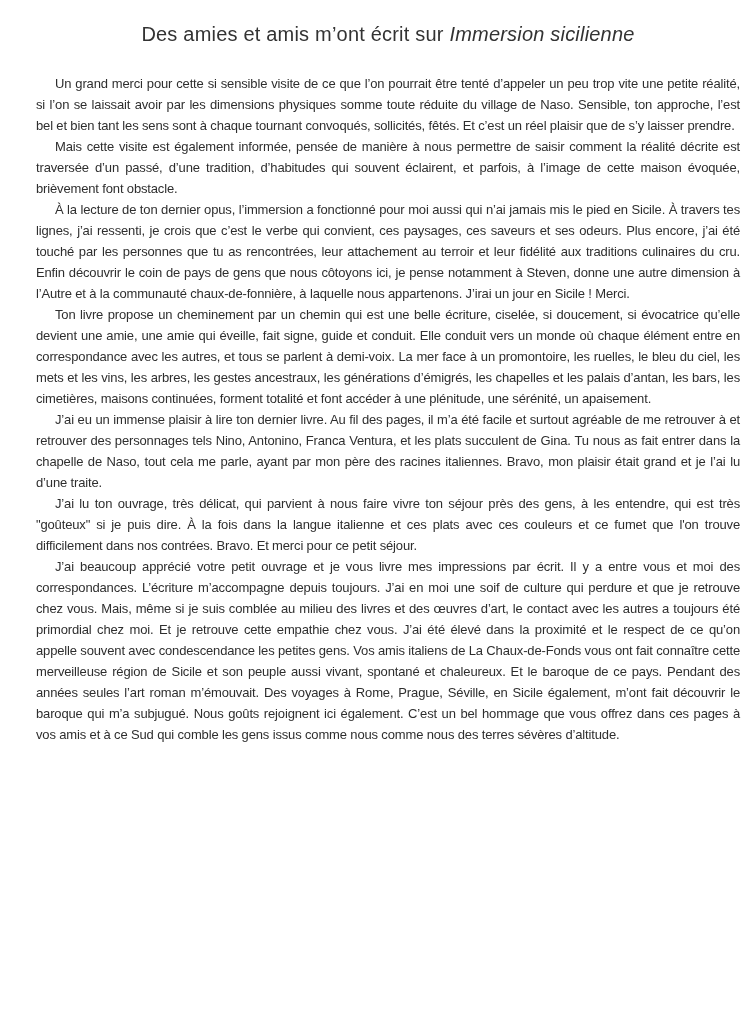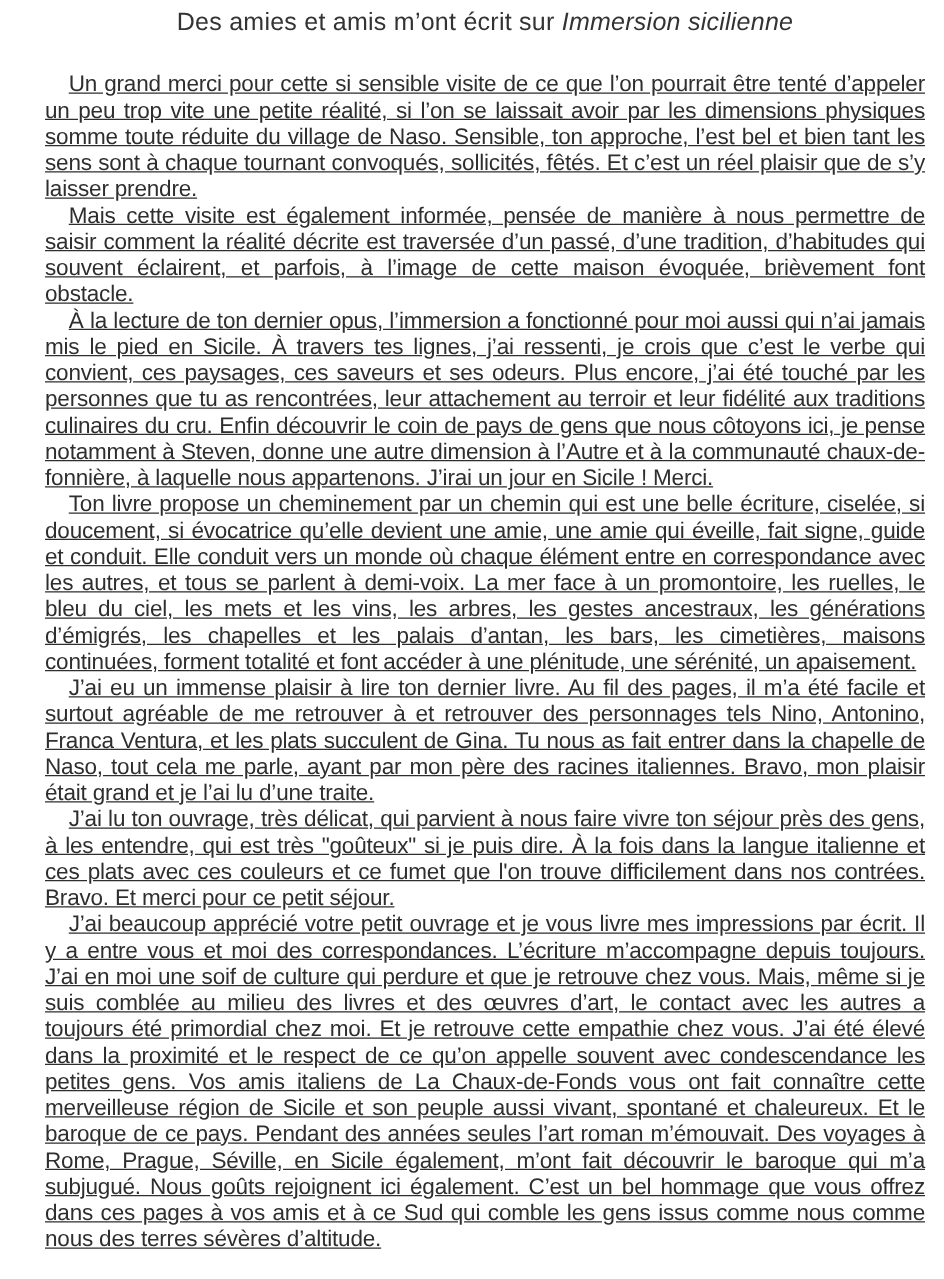--- a/index.html
+++ b/index.html
@@ -11,48 +11,47 @@
     height: 1023px;
     background: #ffffff;
     overflow: hidden;
     font-family: "Liberation Sans", sans-serif;
     color: #2e2e2e;
   }
   .page {
     box-sizing: border-box;
     width: 755px;
     height: 1023px;
-    padding: 4px 15px 0 36px;
+    padding: 20px 15px 0 36px;
   }
   .title {
     width: 704px;
     margin: 2px 0 0 0;
     font-size: 20px;
     font-weight: 400;
     letter-spacing: 0.2px;
     text-align: center;
     color: #333333;
     line-height: 24px;
   }
   .title .book {
     font-style: italic;
   }
   .content {
     width: 704px;
     margin-top: 27px;
   }
   p.body-para {
     margin: 0;
-    font-size: 18px;
+    font-size: 13px;
     letter-spacing: -0.15px;
     line-height: 21px;
     text-align: justify;
     text-indent: 19px;
     color: #2e2e2e;
-    text-decoration: underline;
   }
   p.gap {
   }
   p.no-indent {
     text-indent: 0;
   }
 </style>
 </head>
 <body>
 

